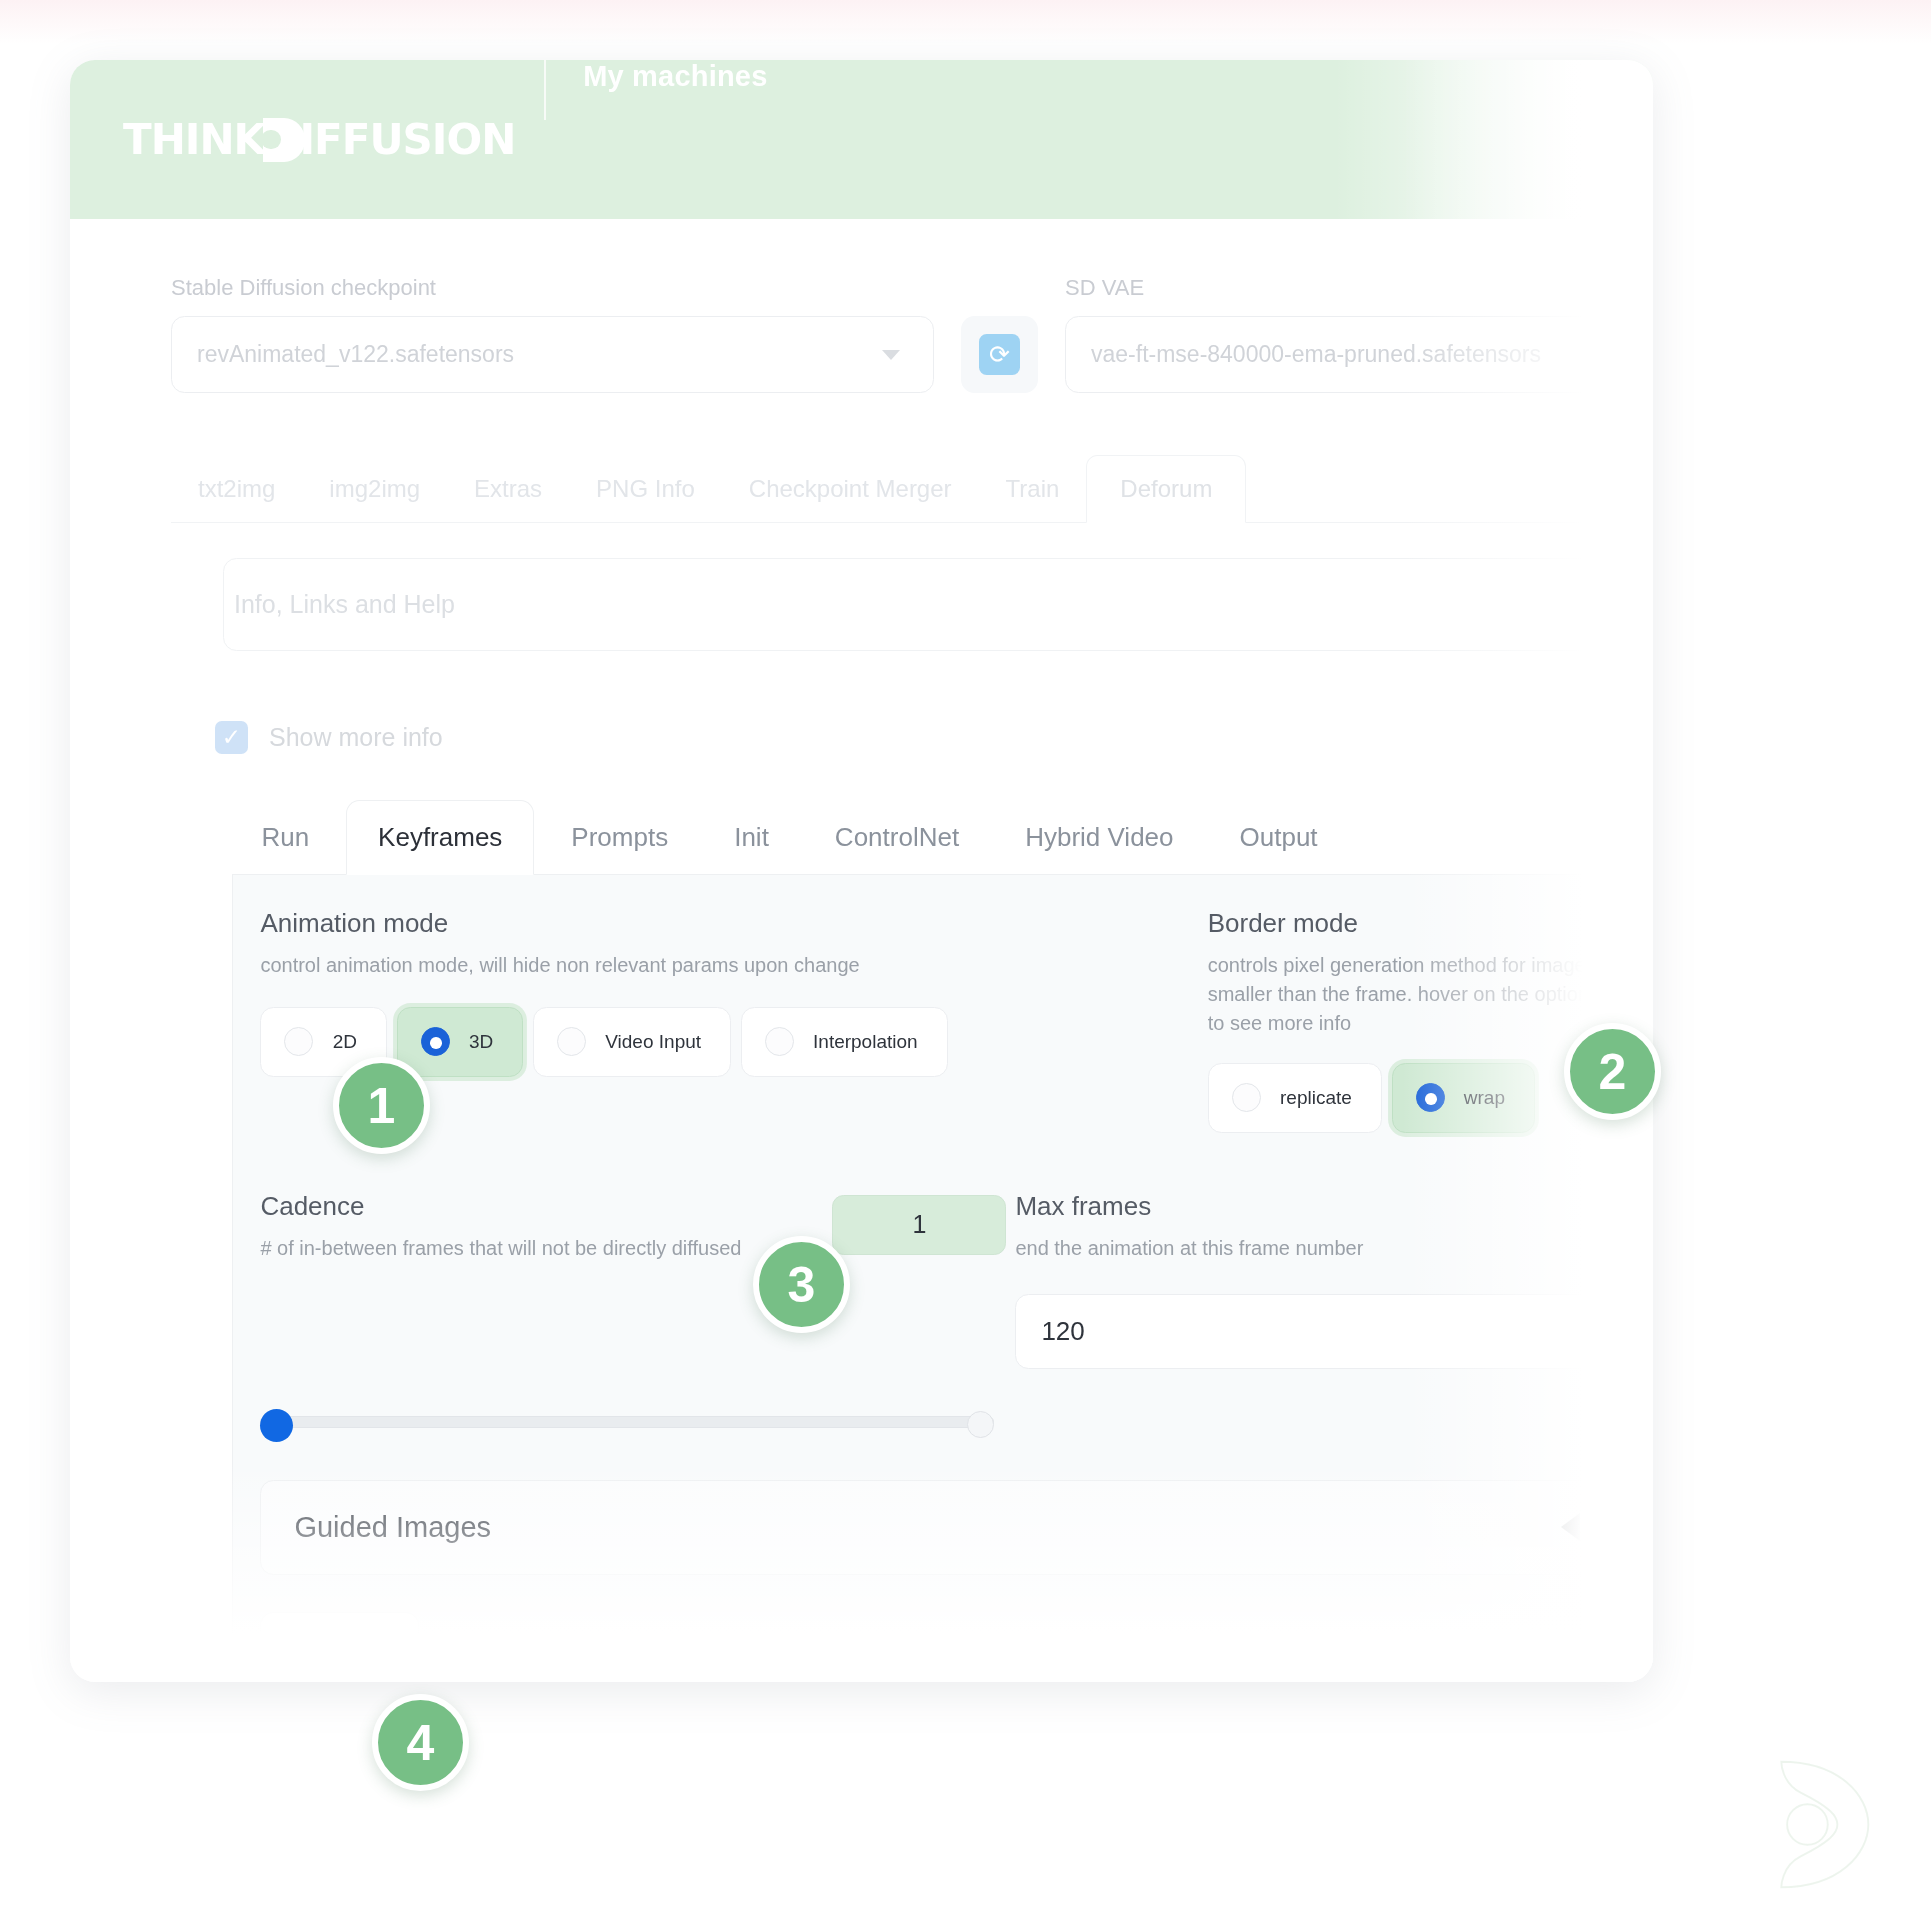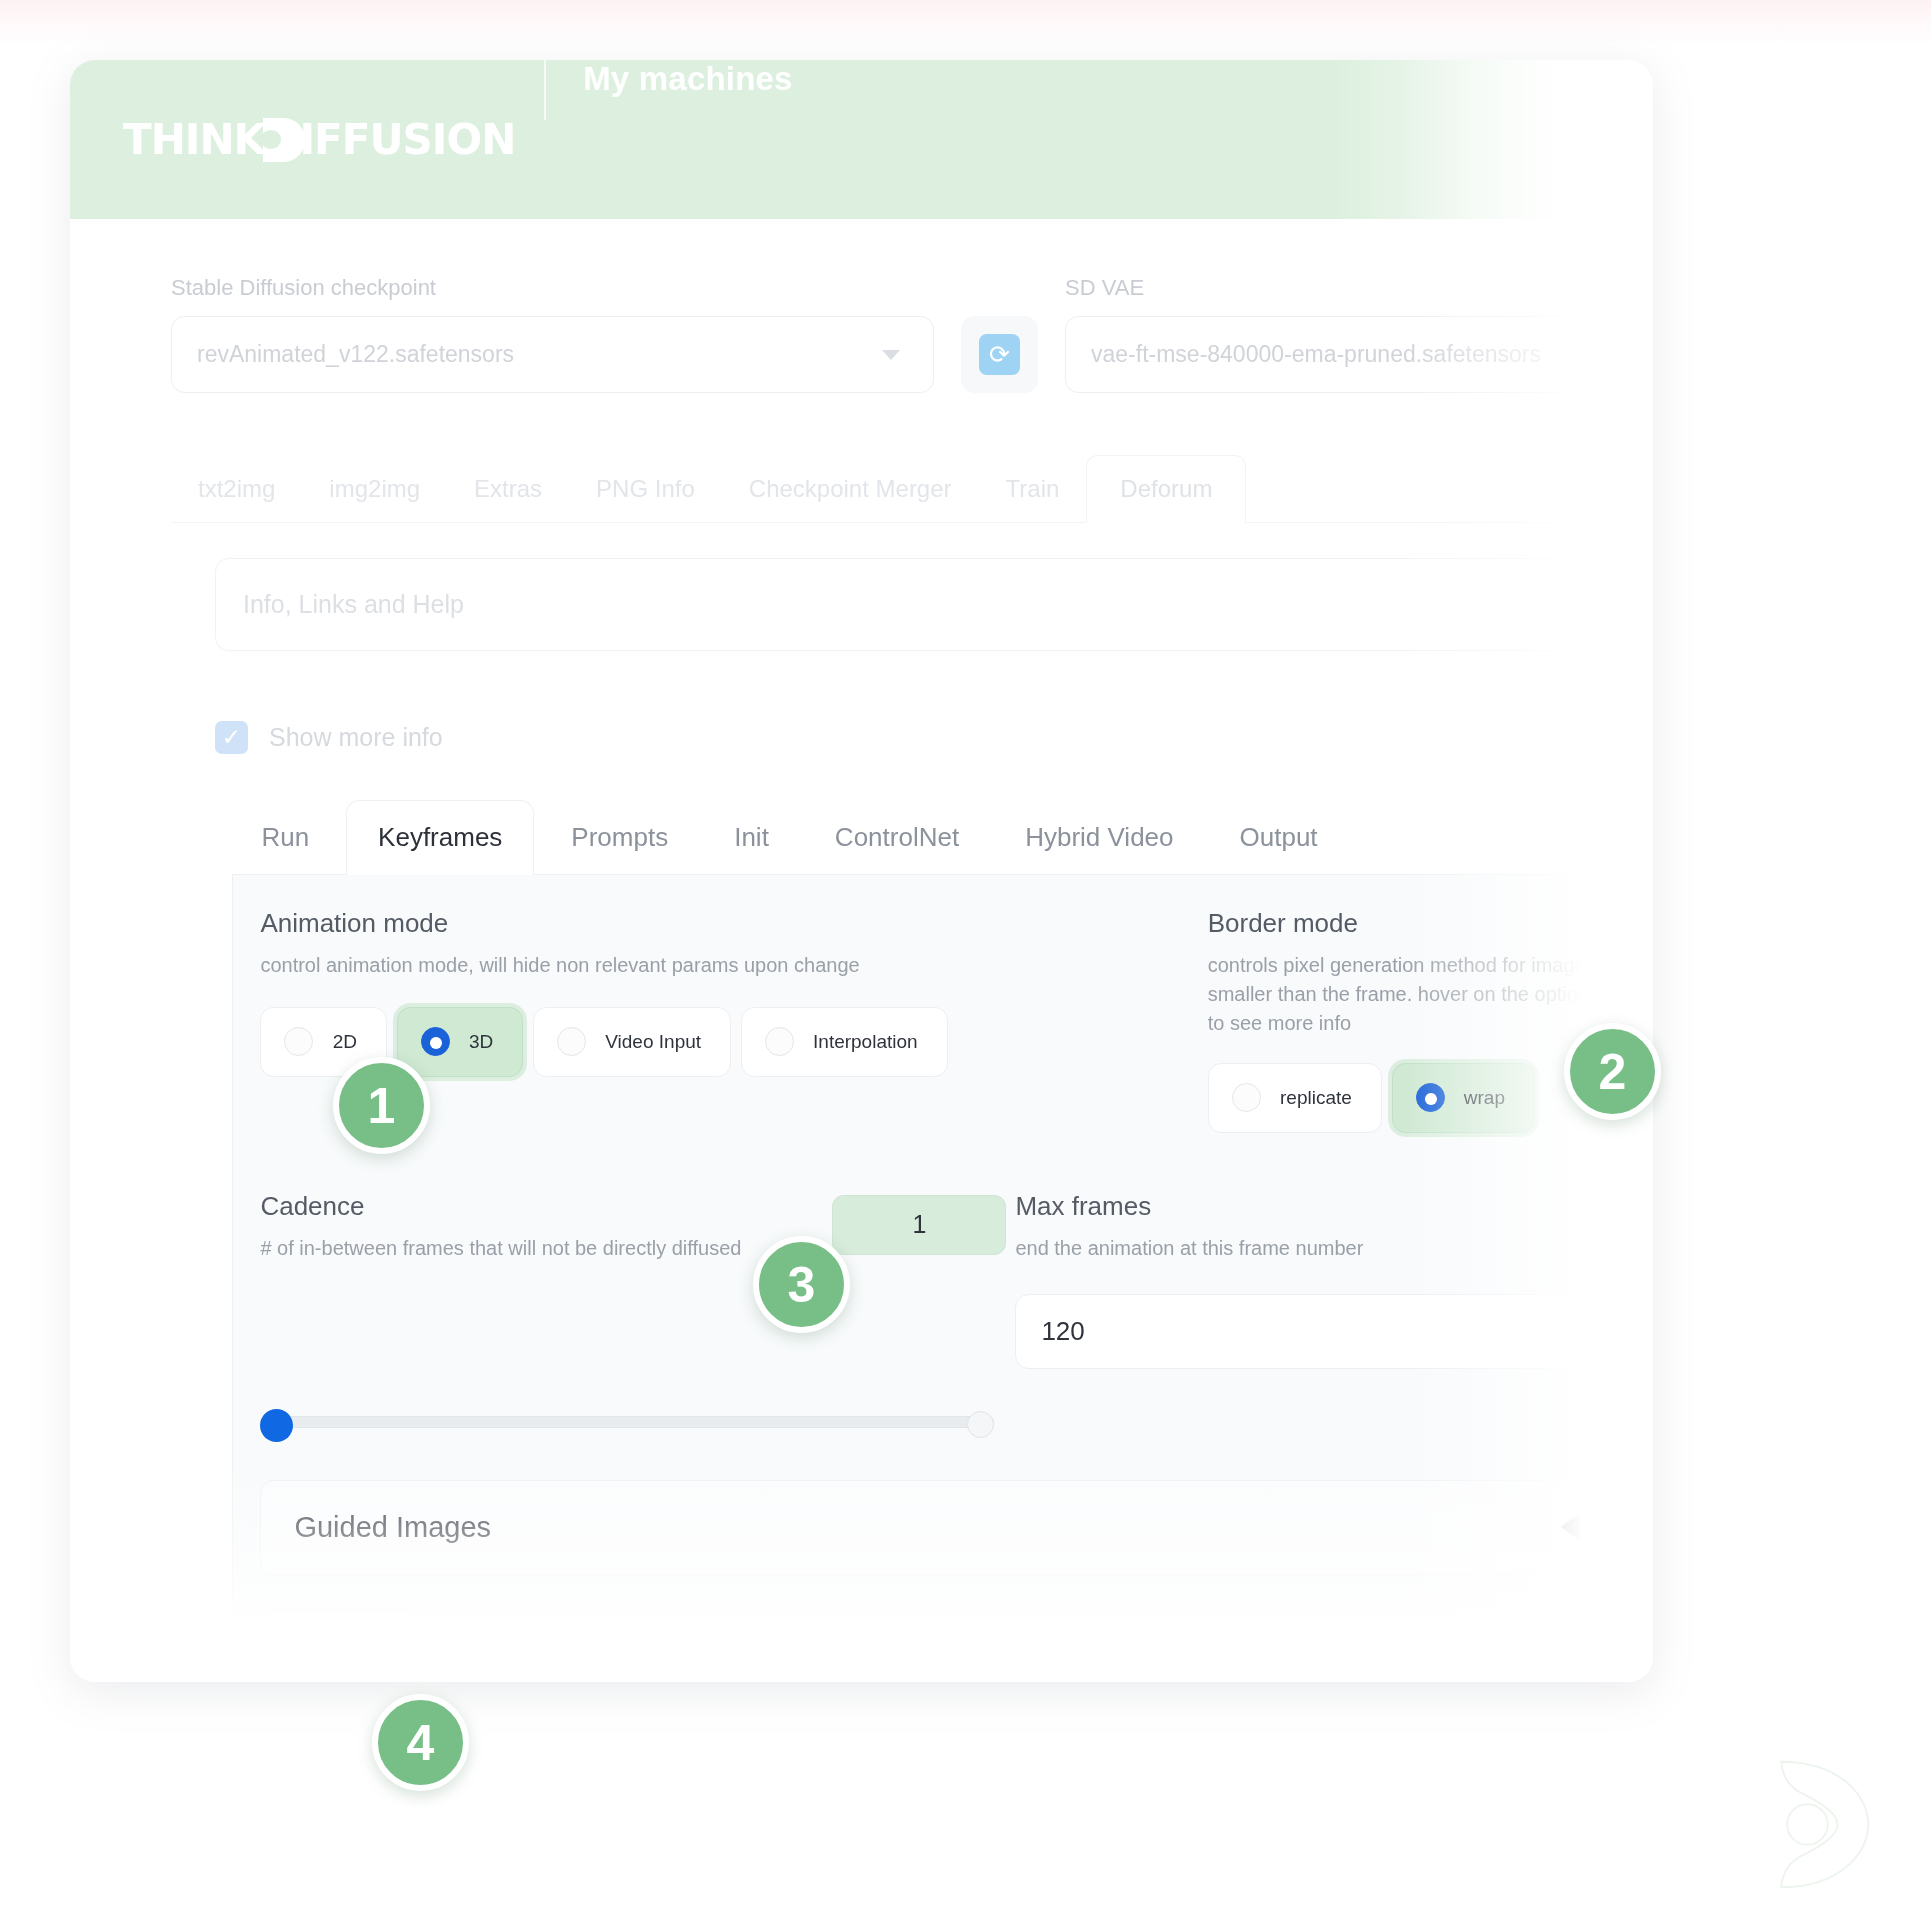--- a/index.html
+++ b/index.html
@@ -74,21 +74,21 @@
     width: 19.3px; height: 19.3px;
     background: #ddf0df;
     border-radius: 50%;
   }
   .header-divider {
     width: 1.9px; height: 60px;
     background: rgba(255,255,255,0.75);
     margin: 0 37px 0 29px;
   }
   .header-title {
-    font-size: 33px;
+    font-size: 29px;
     font-weight: 700;
     color: #ffffff;
     letter-spacing: 0.2px;
   }
   .header-circle {
     position: absolute;
     right: -25px; top: 44px;
     width: 83px; height: 83px;
     border-radius: 50%;
     background: #cfe9d2;
@@ -182,23 +182,24 @@
   
   .panel {
     margin: 35px 0 0 145px;
     width: 1410px;
   }
   .info-box {
     height: 93px;
     border: 1px solid #f0f2f4;
     border-radius: 13.5px;
     display: flex; align-items: center;
-    padding: 0 27px;
+    padding: 0 10px;
     font-size: 25px;
     color: #dcdfe3;
+    margin-left: 8px;
   }
   .show-more {
     display: flex; align-items: center;
     margin: 70px 0 0 0;
   }
   .chk {
     width: 33px; height: 33px;
     border-radius: 6.8px;
     background: #cfe2f7;
     color: #ffffff;

